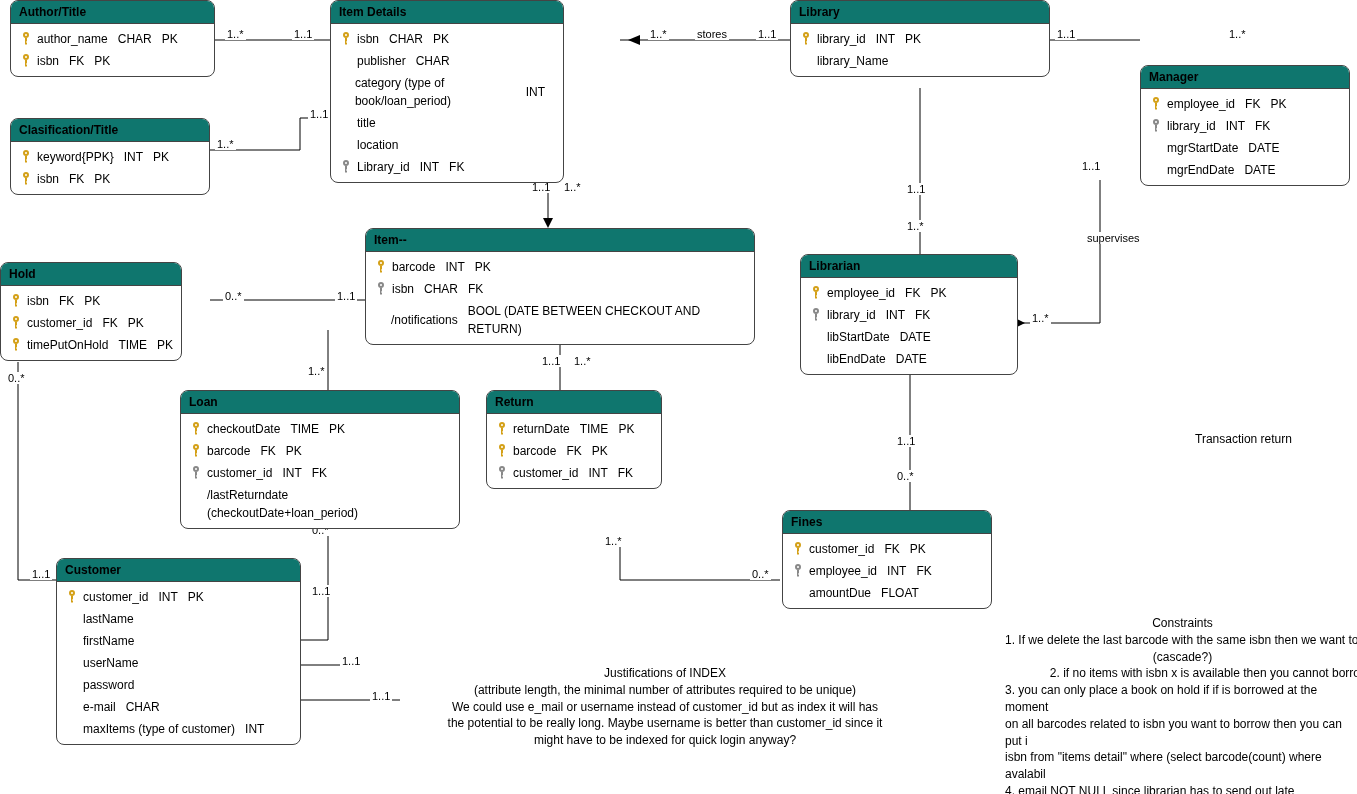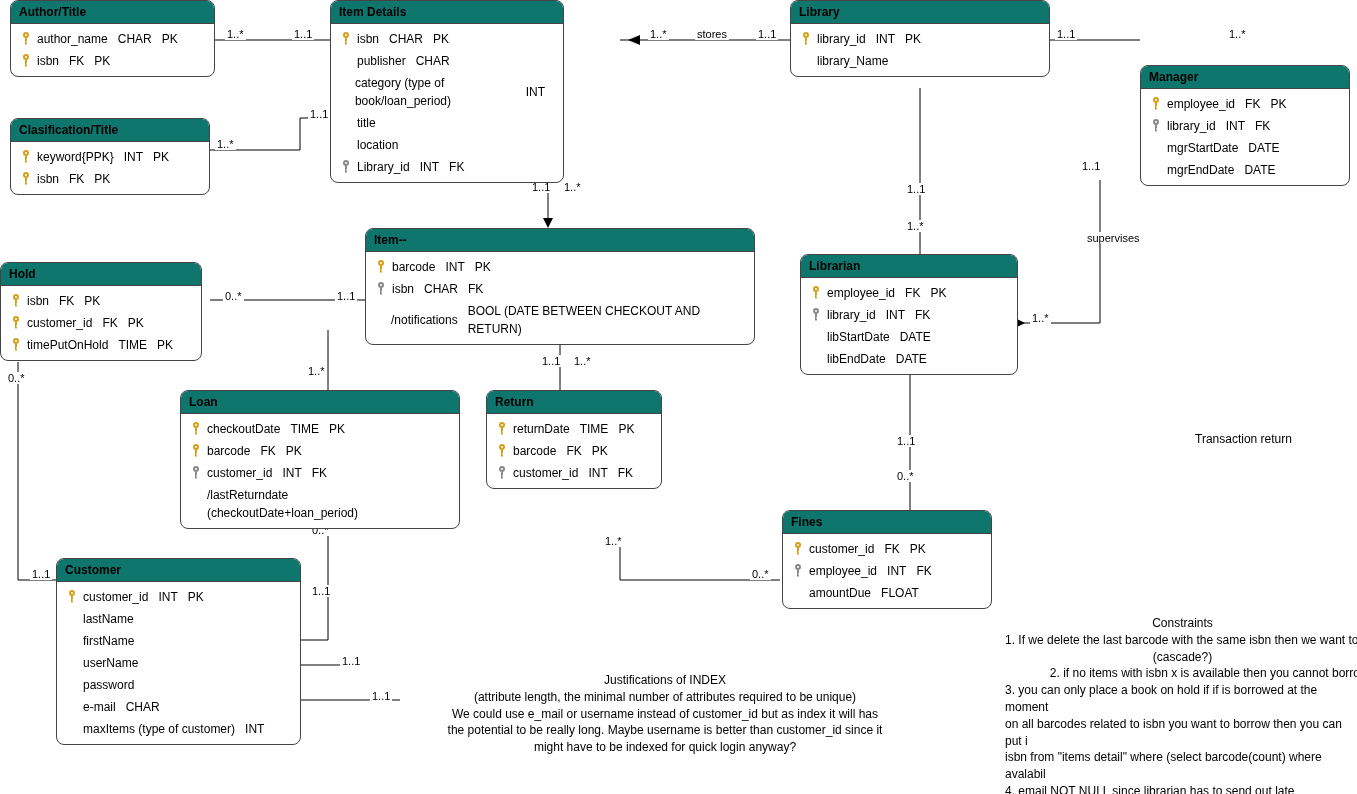--- a/index.html
+++ b/index.html
@@ -50,21 +50,21 @@
   .key-fk svg path { fill: #888; }
   .key-none { width: 14px; margin-right: 4px; }
   .attr-name { margin-right: 10px; }
   .attr-type { margin-right: 10px; color: #000; }
   .attr-keys { color: #000; }
   .text-block {
     position: absolute;
     font-size: 12px;
     line-height: 1.4;
   }
-  .text-block.center { text-align: center; margin-top: 7px; }
+  .text-block.center { text-align: center; }
   svg.connectors {
     position: absolute;
     top: 0; left: 0;
     width: 1357px;
     height: 794px;
     pointer-events: none;
   }
   .conn-line { stroke: #000; stroke-width: 1; fill: none; }
   .card-label {
     position: absolute;
@@ -235,21 +235,21 @@
             <path d="M6 0a3 3 0 1 0 0 6 3 3 0 0 0 0-6zm0 4a1 1 0 1 1 0-2 1 1 0 0 1 0 2zM5 6v6l1 1 1-1v-1l-1-1 1-1V6z"></path>
           </svg>
         </span>
         <span class="attr-name">Library_id</span>
         <span class="attr-type">INT</span>
         <span class="attr-keys">FK</span>
       </div>
     </div>
 </div>
 
-<div class="entity" style="left:0px;top:262px;width:202px">
+<div class="entity" style="left:0px;top:262px;width:182px">
   <div class="entity-title">Hold</div>
   <div class="entity-body">
       <div class="attr-row">
         <span class="key-icon key-pk">
           <svg width="12" height="14" viewBox="0 0 12 14">
             <path d="M6 0a3 3 0 1 0 0 6 3 3 0 0 0 0-6zm0 4a1 1 0 1 1 0-2 1 1 0 0 1 0 2zM5 6v6l1 1 1-1v-1l-1-1 1-1V6z"></path>
           </svg>
         </span>
         <span class="attr-name">isbn</span>
         <span class="attr-type">FK</span>

